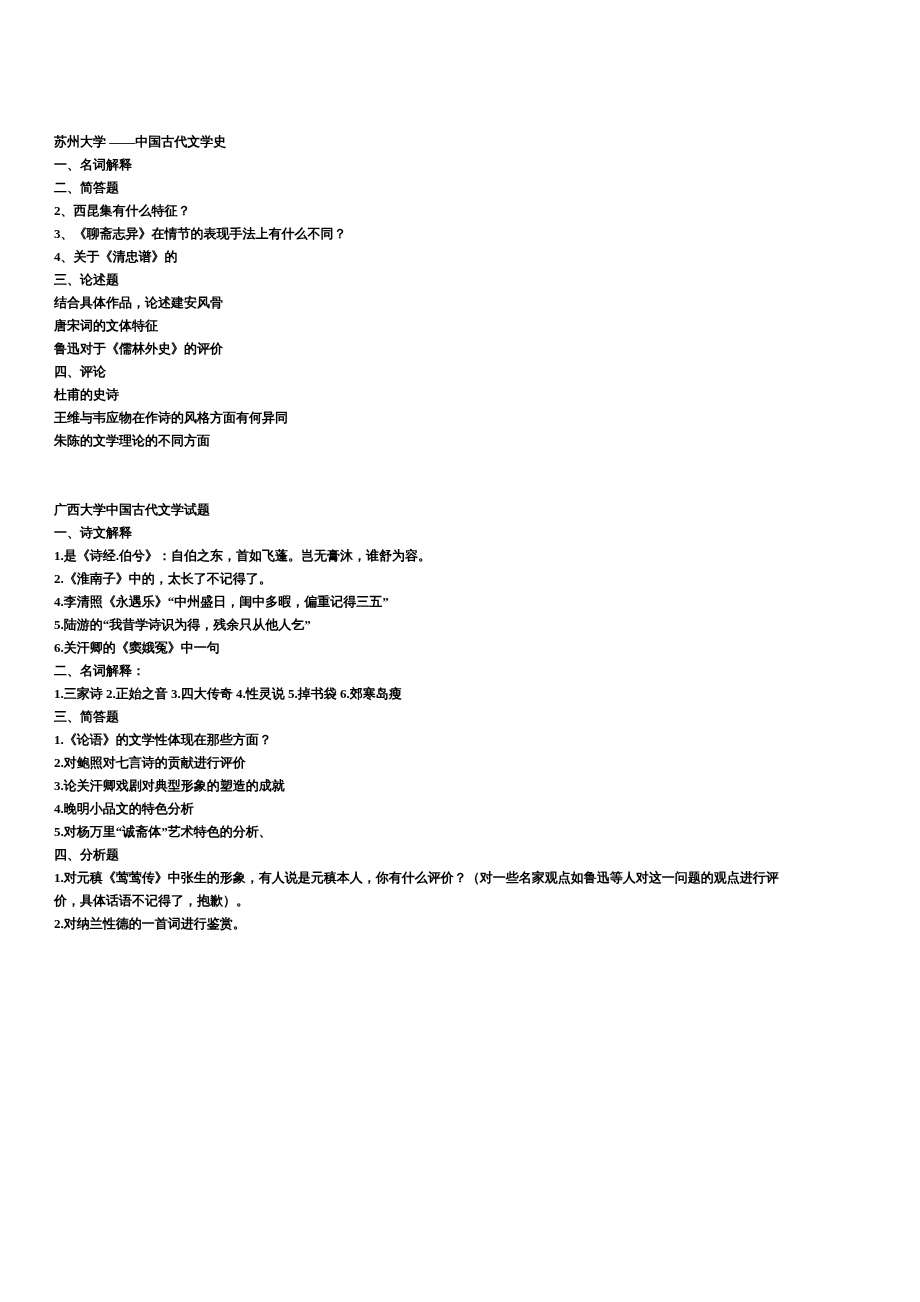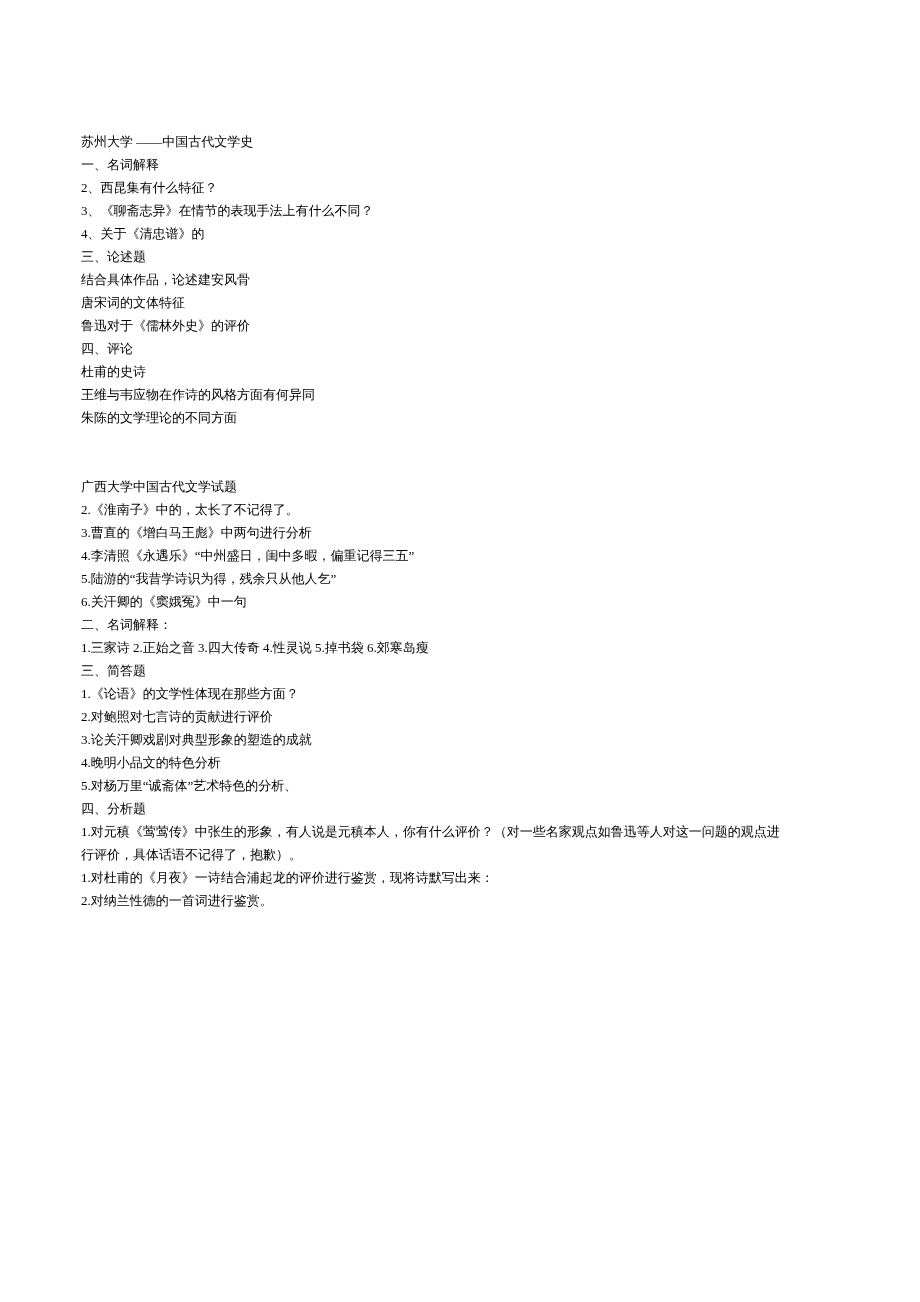--- a/index.html
+++ b/index.html
@@ -3,65 +3,67 @@
 <meta charset="utf-8">
 <style>
   body {
     margin: 0;
     padding: 0;
     background: #ffffff;
     font-family: "SimSun", "宋体", serif;
     width: 920px;
   }
   .page {
-    padding: 130px 130px 60px 81px;
+    padding: 130px 130px 60px 54px;
     color: #000000;
     font-size: 13px;
     line-height: 23px;
+    font-weight: bold;
   }
   .line {
     white-space: pre-wrap;
   }
   .spacer {
     height: 46px;
   }
 </style>
 </head>
 <body>
 
 <div class="page">
 
   <div class="line">苏州大学 ——中国古代文学史</div>
   <div class="line">一、名词解释</div>
+  <div class="line">二、简答题</div>
   <div class="line">2、西昆集有什么特征？</div>
   <div class="line">3、《聊斋志异》在情节的表现手法上有什么不同？</div>
   <div class="line">4、关于《清忠谱》的</div>
   <div class="line">三、论述题</div>
   <div class="line">结合具体作品，论述建安风骨</div>
   <div class="line">唐宋词的文体特征</div>
   <div class="line">鲁迅对于《儒林外史》的评价</div>
   <div class="line">四、评论</div>
   <div class="line">杜甫的史诗</div>
   <div class="line">王维与韦应物在作诗的风格方面有何异同</div>
   <div class="line">朱陈的文学理论的不同方面</div>
 
   <div class="spacer"></div>
 
   <div class="line">广西大学中国古代文学试题</div>
+  <div class="line">一、诗文解释</div>
+  <div class="line">1.是《诗经.伯兮》：自伯之东，首如飞蓬。岂无膏沐，谁舒为容。</div>
   <div class="line">2.《淮南子》中的，太长了不记得了。</div>
-  <div class="line">3.曹直的《增白马王彪》中两句进行分析</div>
   <div class="line">4.李清照《永遇乐》“中州盛日，闺中多暇，偏重记得三五”</div>
   <div class="line">5.陆游的“我昔学诗识为得，残余只从他人乞”</div>
   <div class="line">6.关汗卿的《窦娥冤》中一句</div>
   <div class="line">二、名词解释：</div>
   <div class="line">1.三家诗 2.正始之音 3.四大传奇 4.性灵说 5.掉书袋 6.郊寒岛瘦</div>
   <div class="line">三、简答题</div>
   <div class="line">1.《论语》的文学性体现在那些方面？</div>
   <div class="line">2.对鲍照对七言诗的贡献进行评价</div>
   <div class="line">3.论关汗卿戏剧对典型形象的塑造的成就</div>
   <div class="line">4.晚明小品文的特色分析</div>
   <div class="line">5.对杨万里“诚斋体”艺术特色的分析、</div>
   <div class="line">四、分析题</div>
   <div class="line">1.对元稹《莺莺传》中张生的形象，有人说是元稹本人，你有什么评价？（对一些名家观点如鲁迅等人对这一问题的观点进行评价，具体话语不记得了，抱歉）。</div>
-  <div class="line">1.对杜甫的《月夜》一诗结合浦起龙的评价进行鉴赏，现将诗默写出来：</div>
   <div class="line">2.对纳兰性德的一首词进行鉴赏。</div>
 
 </div>
 
 </body></html>

